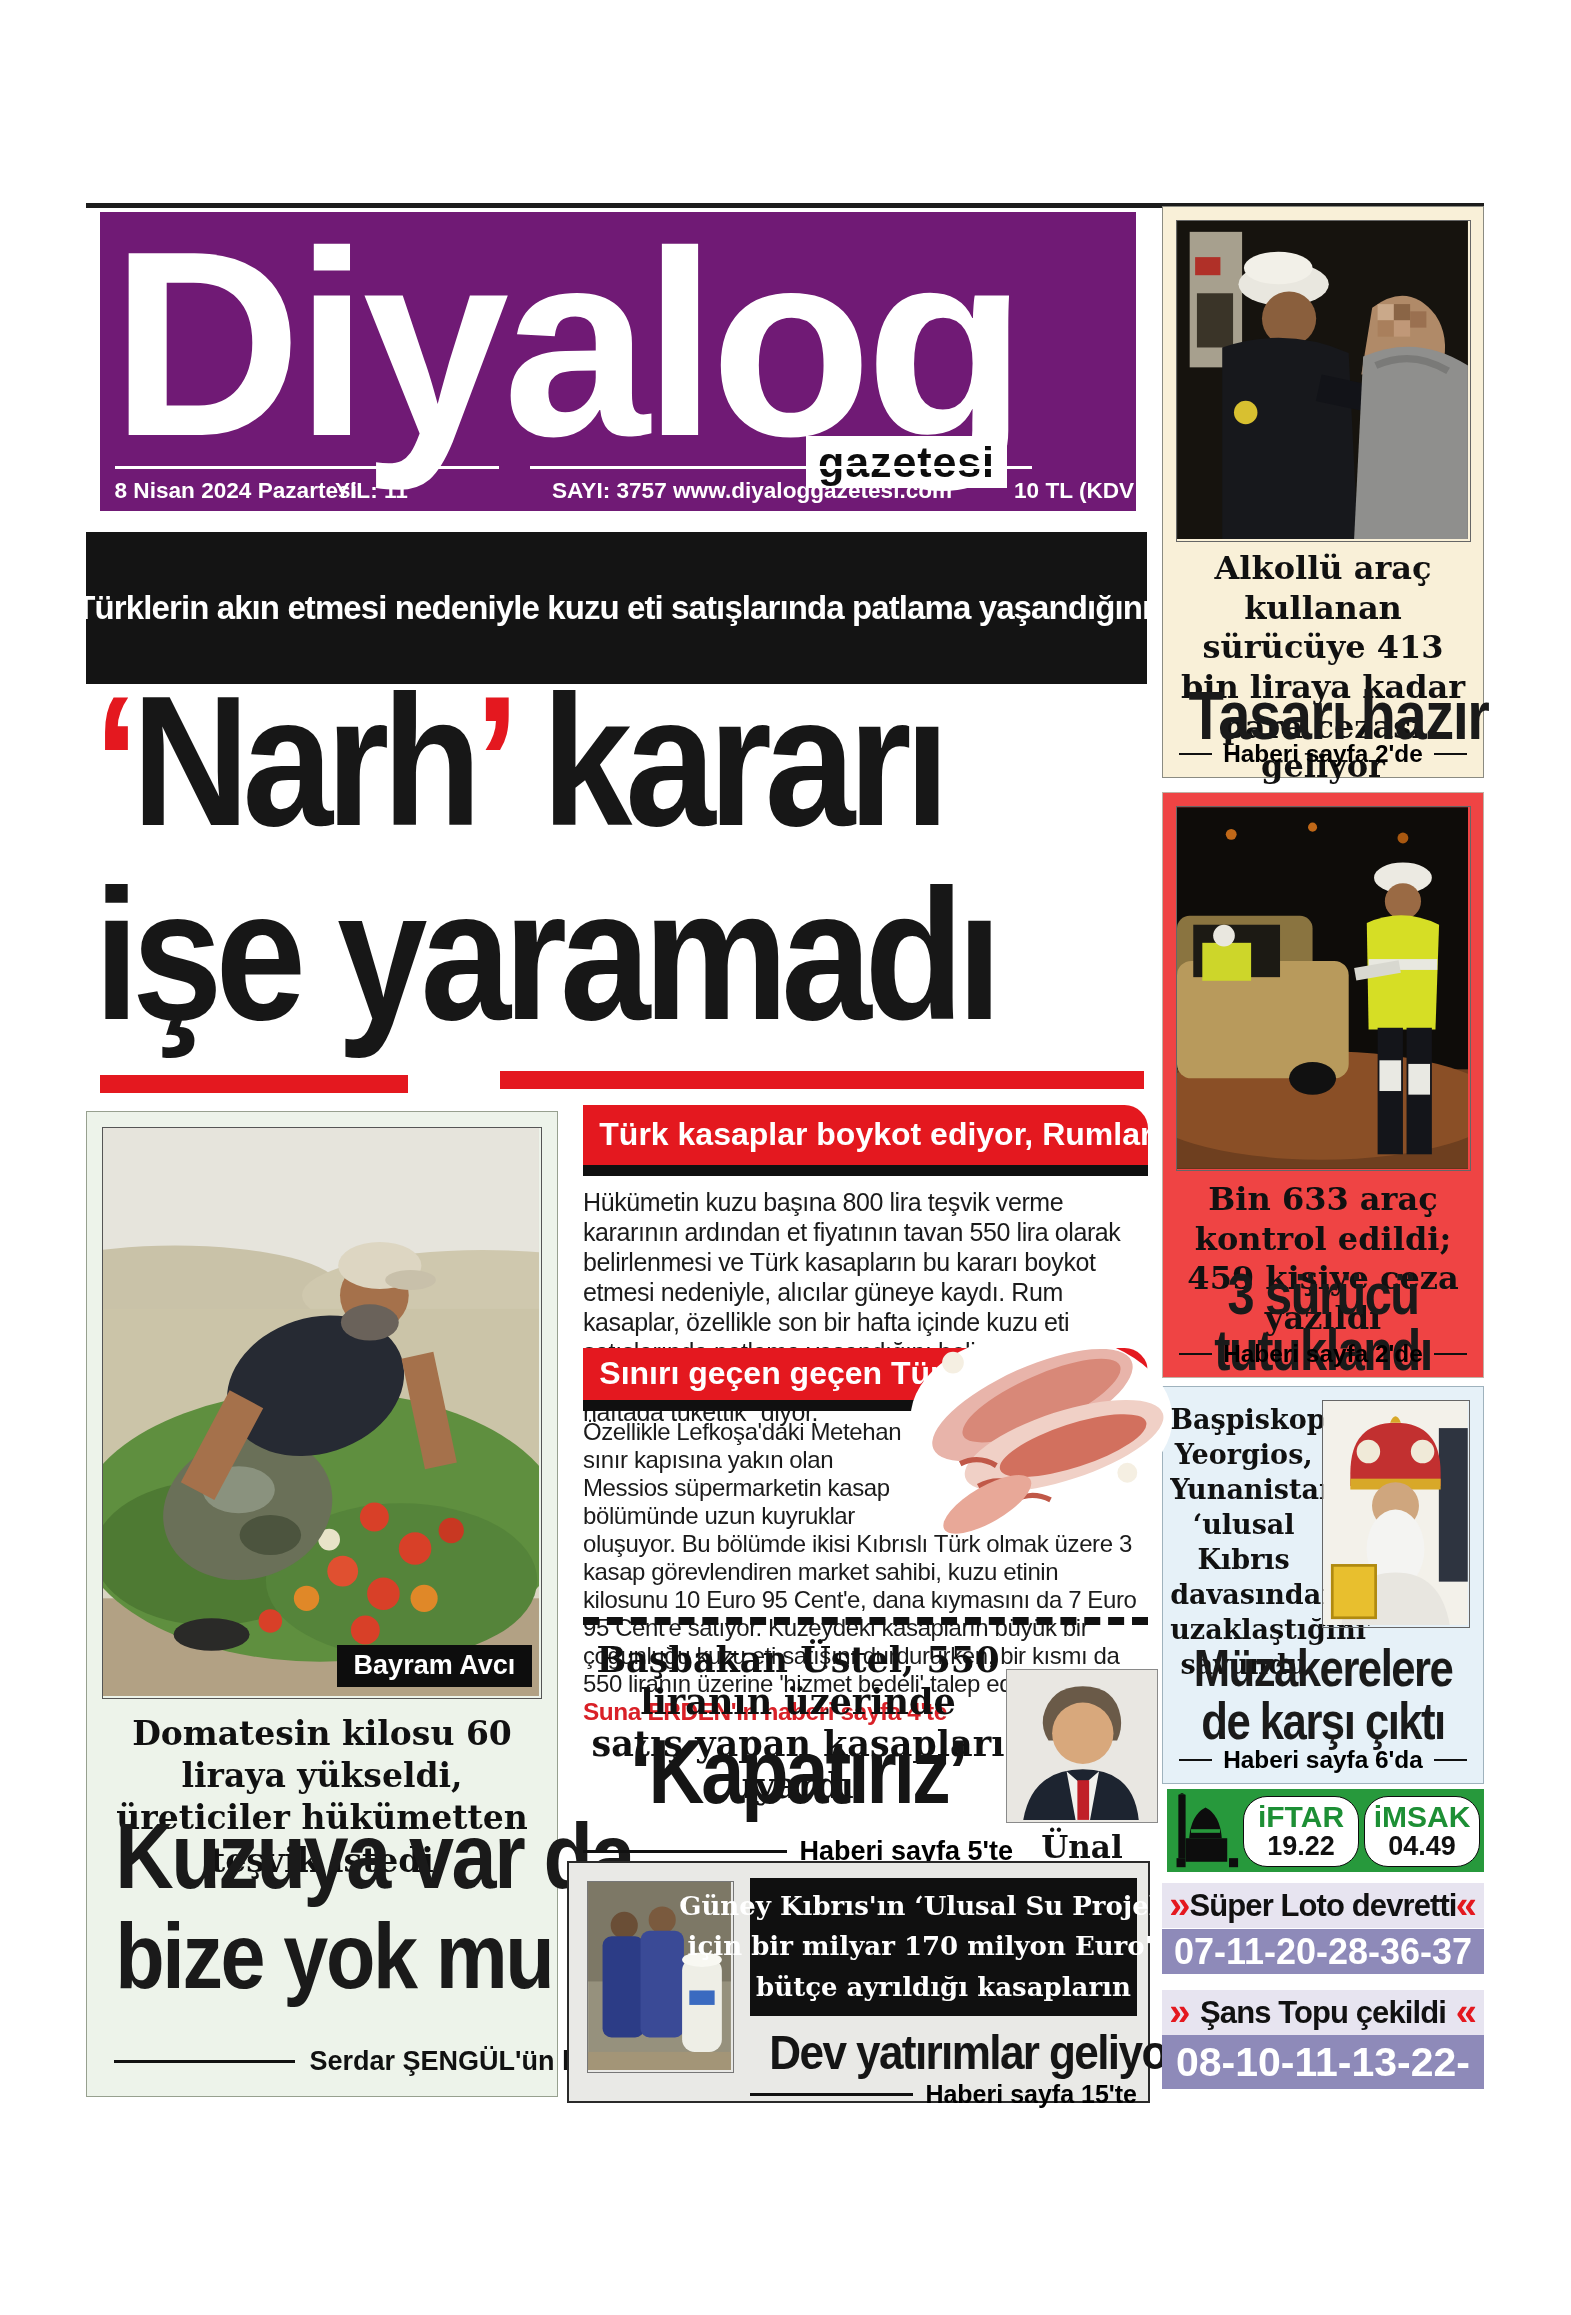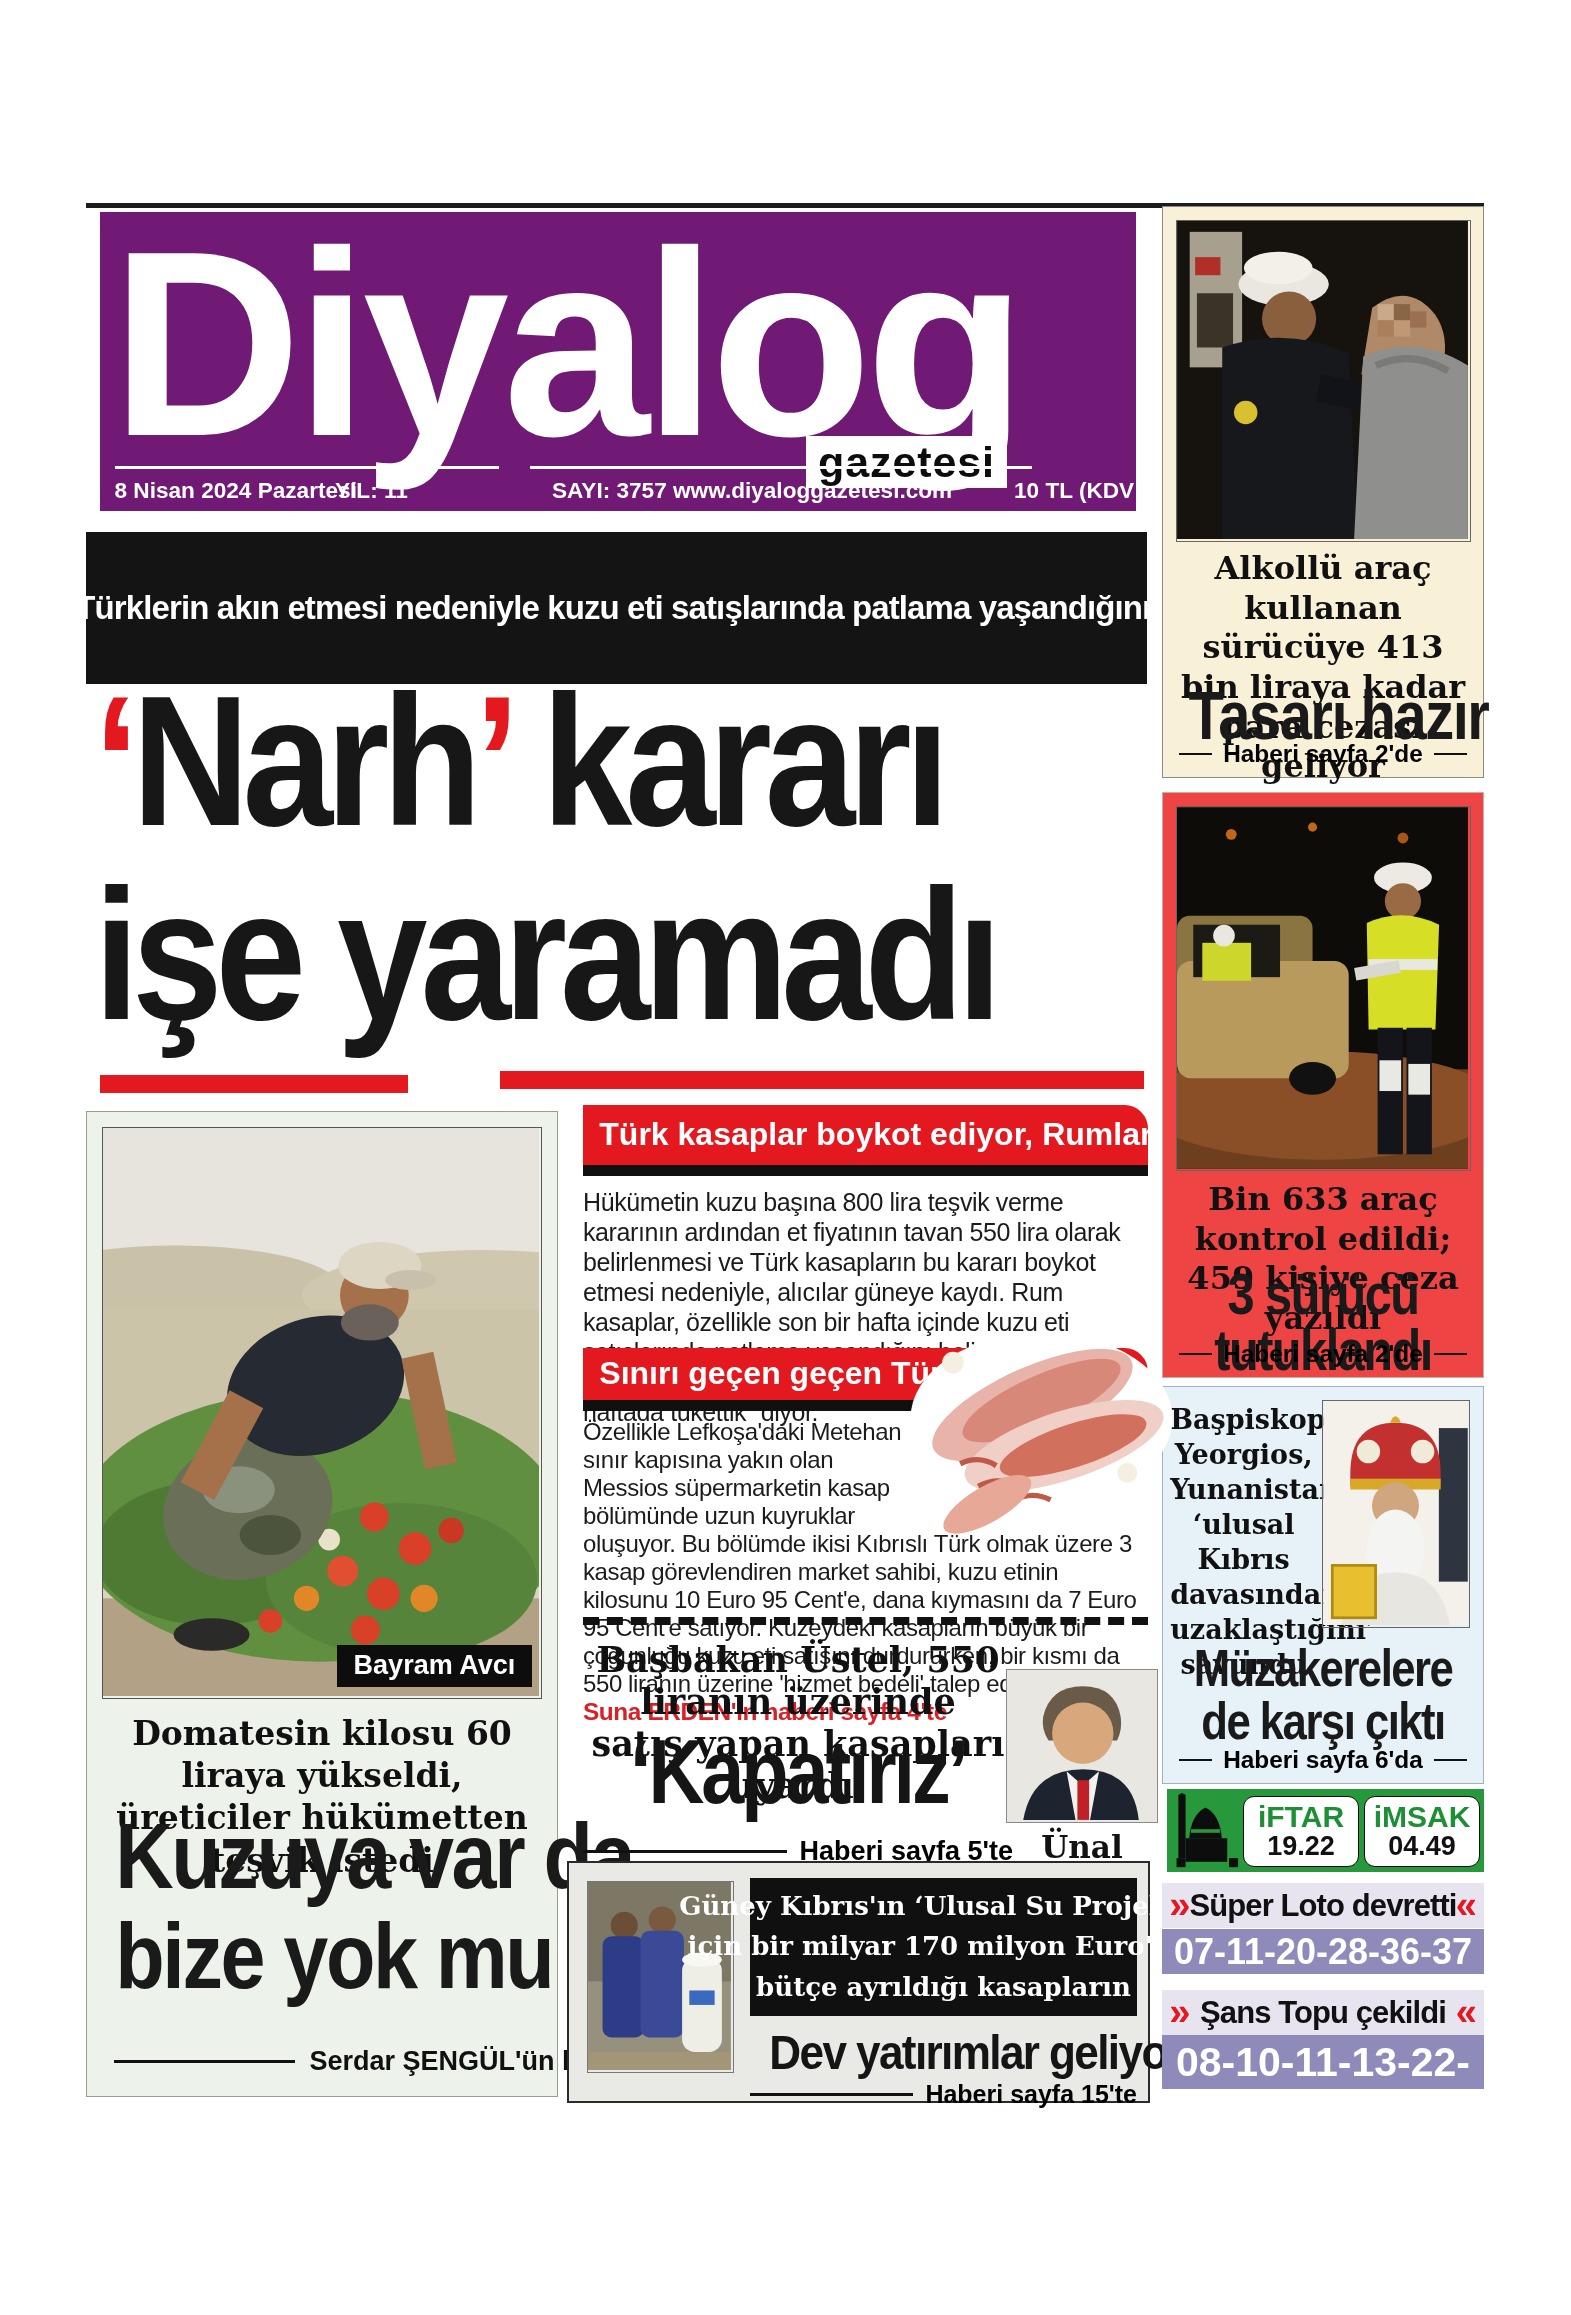--- a/index.html
+++ b/index.html
@@ -69,21 +69,21 @@
   #rbox2{top:792px;height:586px;background:#ef4444;border:1.8px solid #c0b2a6;}
   #rbox3{top:1386px;height:398px;background:#e6f1f8;border:1.8px solid #9fb2bd;}
   .rphoto{position:absolute;left:12.7px;top:12.7px;border:1.8px solid #666;box-sizing:border-box;}
   .rkick{position:absolute;left:0;width:100%;text-align:center;font-size:32px;line-height:1.24;padding:0 9px;box-sizing:border-box;}
   .rhead{position:absolute;left:0;width:100%;text-align:center;font-weight:800;color:#1a1a1a;letter-spacing:-1.8px;transform:scaleX(.84);transform-origin:center top;white-space:nowrap;}
   .rref{position:absolute;left:16.3px;right:16.3px;bottom:9px;display:flex;align-items:center;}
   .rref .ln{flex:1;height:2.7px;background:#111;}
   .rref .tx{font-size:24.4px;font-weight:bold;margin:0 11px;white-space:nowrap;}
   
   #green-bar{left:1167px;top:1789px;width:317px;height:83px;background:#27993c;}
-  .pt-box{position:absolute;top:7.2px;width:114px;height:69px;background:#ffffff;border:1.8px solid #0d0d0d;border-radius:11px;display:flex;flex-direction:column;align-items:center;justify-content:center;}
+  .pt-box{position:absolute;top:7.2px;width:114px;height:69px;background:#ffffff;border:1.8px solid #0d0d0d;border-radius:24px;display:flex;flex-direction:column;align-items:center;justify-content:center;}
   .pt-label{color:#1d8f35;font-size:30px;font-weight:800;line-height:1;}
   .pt-time{color:#111;font-size:27px;font-weight:800;line-height:1.1;}
   
   .loto-h{position:absolute;left:1162px;width:322px;height:45px;background:#e7e4f0;display:flex;align-items:center;justify-content:center;}
   .loto-h .tx{font-size:31px;font-weight:800;color:#111;letter-spacing:-0.9px;white-space:nowrap;}
   .chev{position:absolute;top:0;font-size:38px;font-weight:800;color:#e4181f;line-height:45px;}
   .chev.l{left:7.2px;} .chev.r{right:7.2px;}
   .loto-n{position:absolute;left:1162px;width:322px;background:#8e8ab9;color:#ffffff;font-weight:800;text-align:center;}
   #loto1n{top:1929px;height:45px;font-size:36px;line-height:45px;}
   #loto2n{top:2035px;height:54px;font-size:41px;line-height:54px;}

